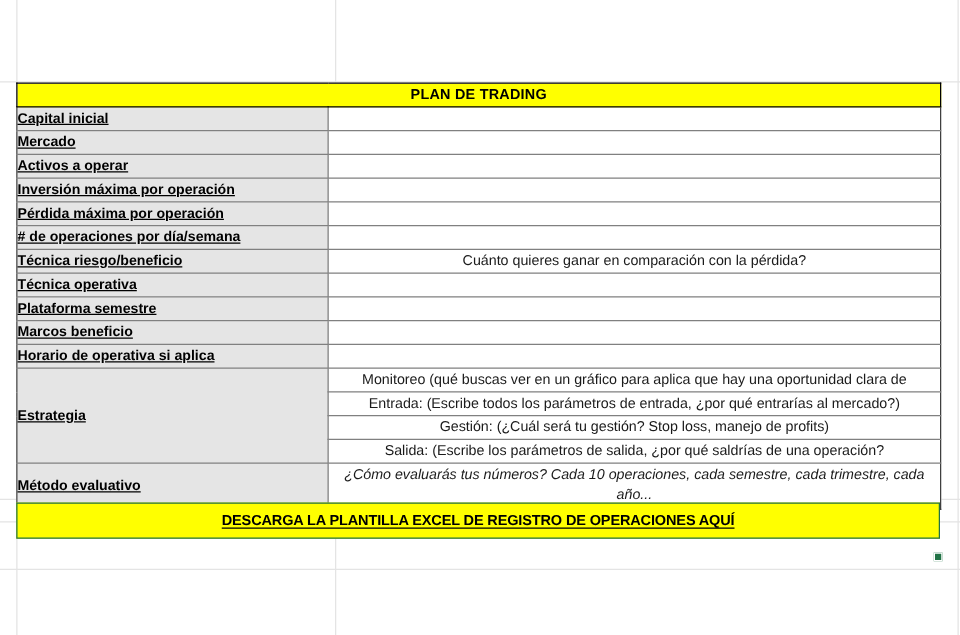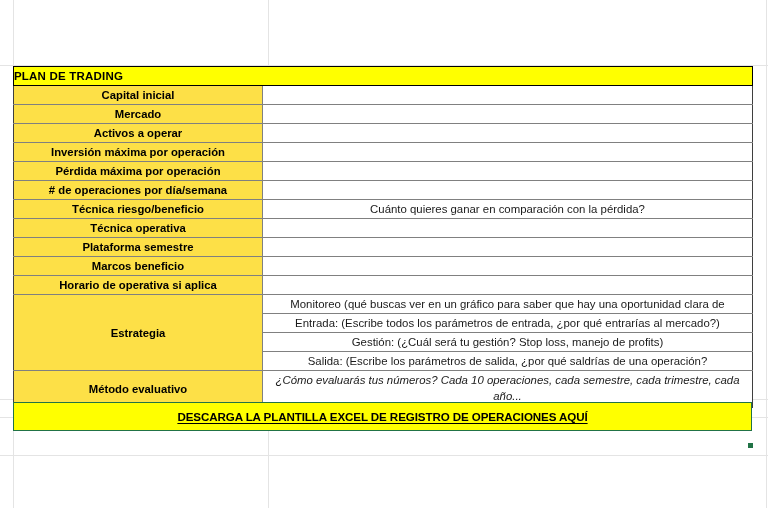--- a/index.html
+++ b/index.html
@@ -43,39 +43,41 @@
     border: 1px solid #808080;
     padding: 0;
     vertical-align: middle;
   }
 
   .title-cell {
     background: #ffff00;
     color: #000000;
     font-weight: bold;
     font-size: 11.5px;
+    text-align: center;
     height: 18px;
     border: 1.6px solid #000000 !important;
     letter-spacing: .2px;
     margin-top: 32px;
   }
 
   .label-cell {
-    background: #fde047;
+    background: #e5e5e5;
     color: #000000;
     font-weight: bold;
     font-size: 11.3px;
-    text-align: center;
+    text-align: left;
     height: 18px;
     padding: 0 3px;
     border-left: 1.6px solid #3f3f3f !important;
     border-right: 1px solid #808080 !important;
     border-top: 1px solid #808080 !important;
     border-bottom: 1px solid #808080 !important;
     white-space: nowrap;
+    text-decoration: underline;
   }
   .label-cell.merged { font-size: 11.3px; }
 
   .value-cell {
     background: #ffffff;
     color: #1a1a1a;
     font-size: 11.4px;
     text-align: center;
     height: 18px;
     padding: 0 2px 0 4px;
@@ -190,21 +192,21 @@
       <td class="label-cell">Marcos beneficio</td>
       <td class="value-cell"></td>
     </tr>
     <tr>
       <td class="label-cell">Horario de operativa si aplica</td>
       <td class="value-cell"></td>
     </tr>
 
     <tr>
       <td class="label-cell merged" rowspan="4">Estrategia</td>
-      <td class="value-cell">Monitoreo (qué buscas ver en un gráfico para saber que hay una oportunidad clara de</td>
+      <td class="value-cell">Monitoreo (qué buscas ver en un gráfico para aplica que hay una oportunidad clara de</td>
     </tr>
     <tr>
       <td class="value-cell">Entrada: (Escribe todos los parámetros de entrada, ¿por qué entrarías al mercado?)</td>
     </tr>
     <tr>
       <td class="value-cell">Gestión: (¿Cuál será tu gestión? Stop loss, manejo de profits)</td>
     </tr>
     <tr>
       <td class="value-cell">Salida: (Escribe los parámetros de salida, ¿por qué saldrías de una operación?</td>
     </tr>

